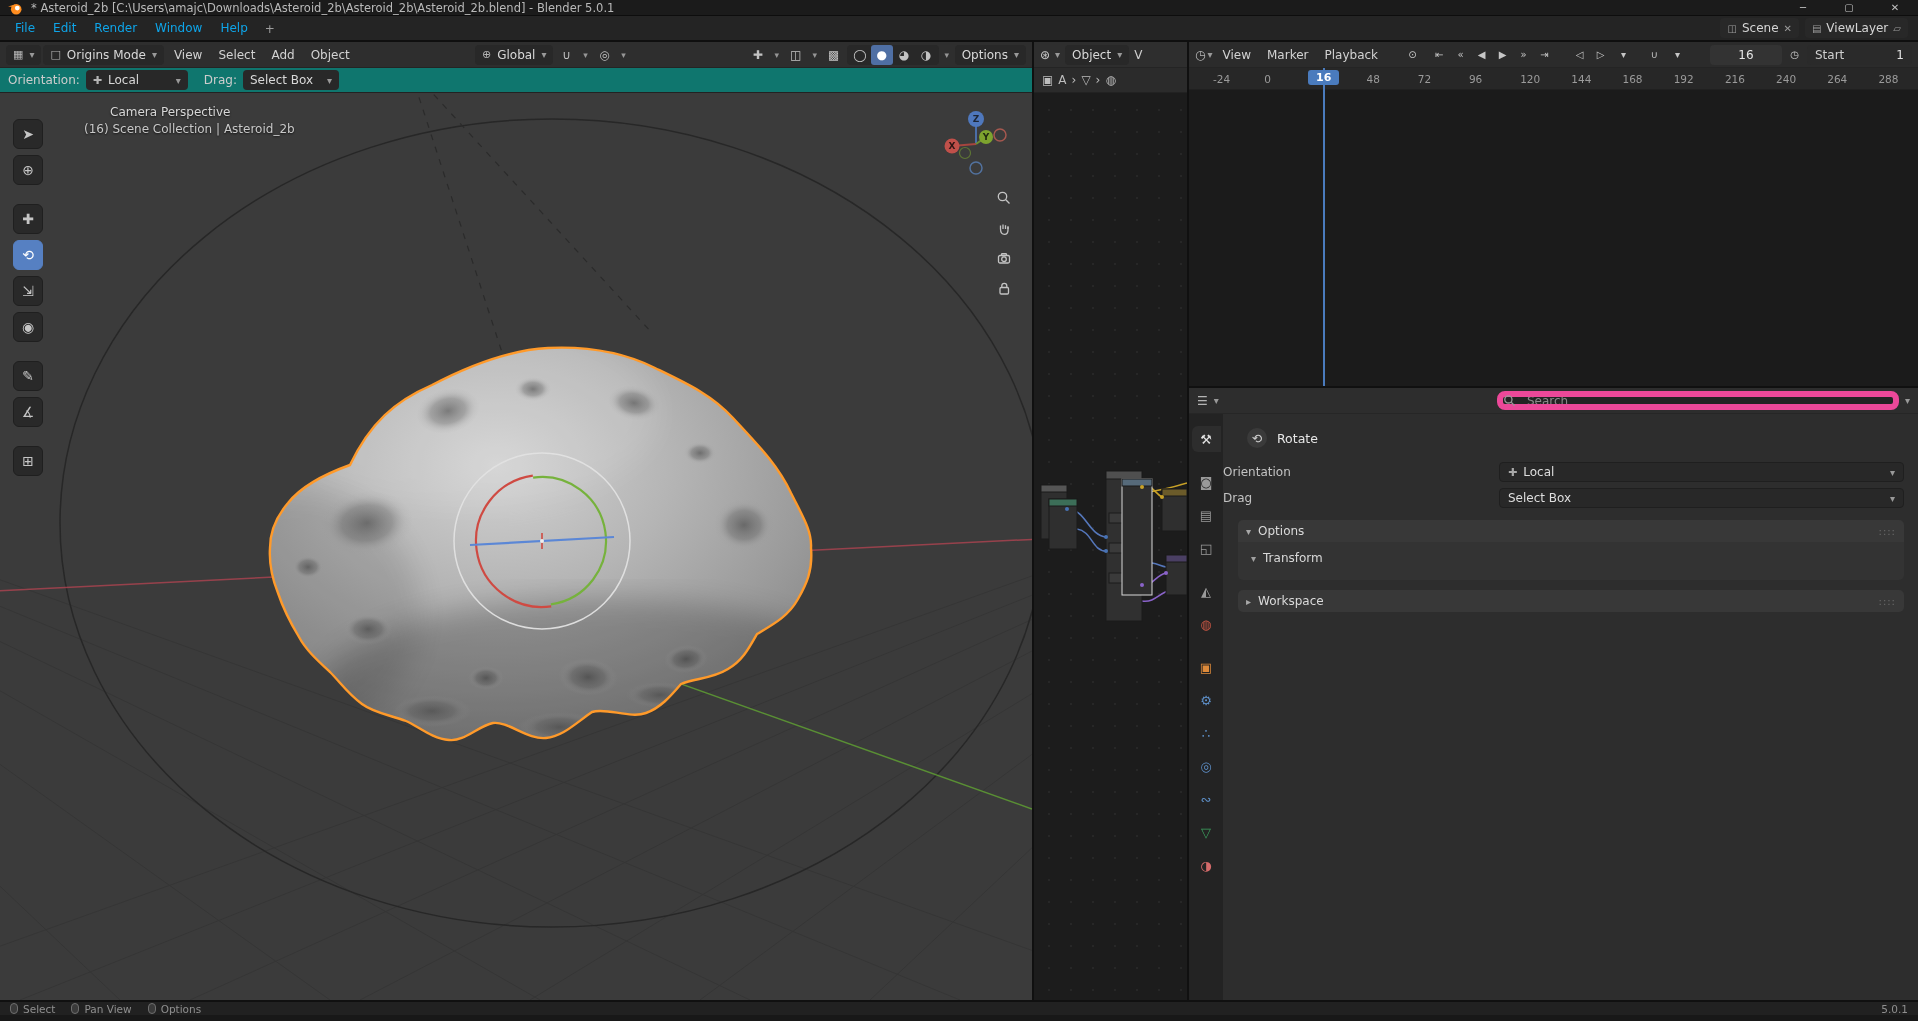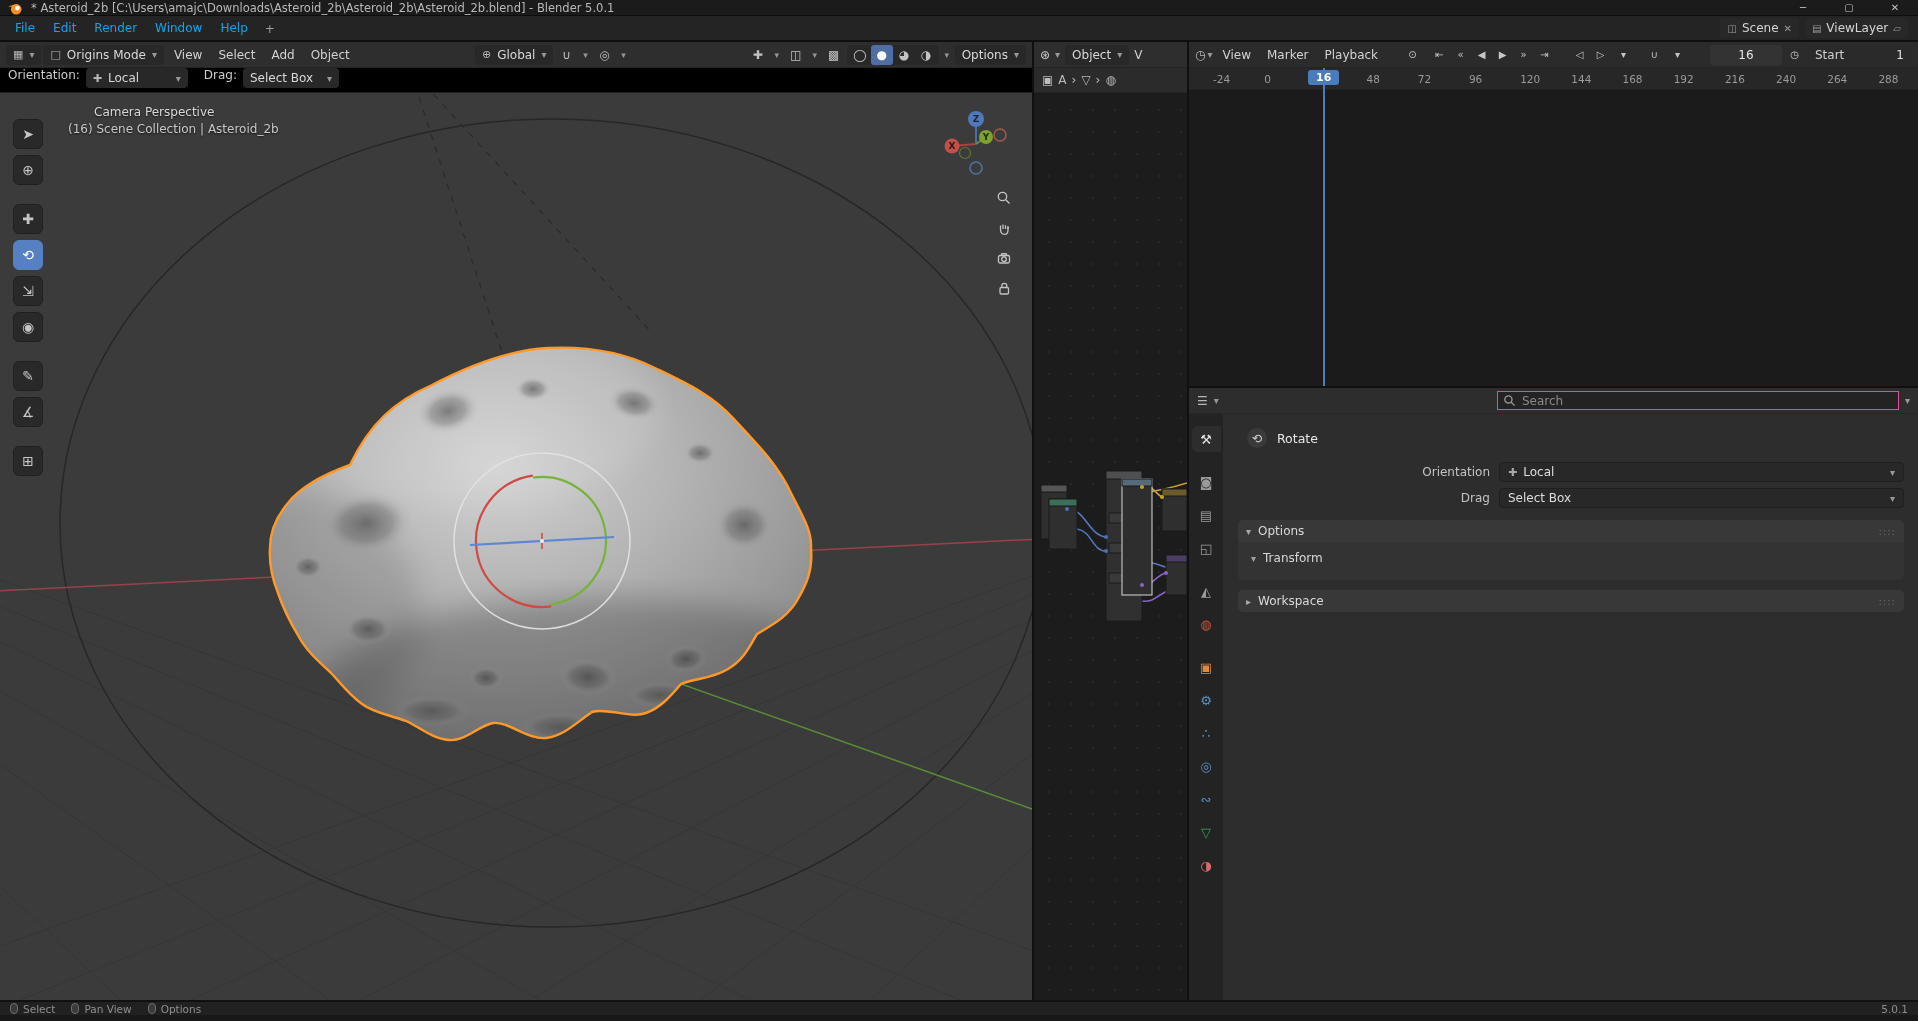--- a/index.html
+++ b/index.html
@@ -20,36 +20,36 @@
   .ws-tab.active{background:#3d3d3d;color:#e9e9e9}
   .tb-add{padding:4px 8px;color:#9d9d9d}
   .tb-right{margin-left:auto;display:flex;align-items:center;height:100%;gap:6px;padding-right:4px}
   .sel-widget{display:flex;align-items:center;gap:5px;background:#282828;border-radius:4px;height:20px;padding:0 7px;color:#d5d5d5}
   .sel-widget .mini{color:#9a9a9a;font-size:10px}
   
   .main{display:flex;height:958px}
   
   .viewport{width:1034px;flex:none;position:relative;background:#3b3b3b;border-right:2px solid #101010;overflow:hidden}
   .vp-header{height:26px;background:#2e2e2e;display:flex;align-items:center;padding:0 6px;gap:2px;border-bottom:1px solid #242424}
-  .vp-toolhead{height:25px;background:#000000;display:flex;padding:0 8px;gap:6px;border-bottom:1px solid #222}
+  .vp-toolhead{height:25px;background:#0f766e;display:flex;align-items:center;padding:0 8px;gap:6px;border-bottom:1px solid #222}
   .wgt{background:#282828;border-radius:4px;height:20px;display:flex;align-items:center;padding:0 7px;gap:6px;color:#d8d8d8;white-space:nowrap}
   .wgt .wicon{color:#b5b5b5;font-size:11px}
   .wgt .wicon:empty{display:none}
   .wgt .dd{color:#999;font-size:10px}
   .menu{padding:0 8px;color:#d2d2d2}
   .hspace{flex:1}
   .icon-btn{width:22px;height:20px;display:flex;align-items:center;justify-content:center;color:#c2c2c2;border-radius:3px;font-size:12px}
   .icon-btn.small-dd{width:12px;font-size:9px;color:#969696}
   .icon-btn.active{background:#4f6fa4;color:#fff}
   .shading-group{display:flex;background:#282828;border-radius:4px;height:20px;align-items:center;padding:0 2px}
   .vp-label{font-size:12px;color:#cdcdcd}
   
   .vp-canvas{position:absolute;left:0;top:51px;right:0;bottom:0}
   .vp-canvas svg{display:block}
-  .vp-overlay{position:absolute;left:68px;top:62px;color:#d8d8d8;text-shadow:0 1px 2px rgba(0,0,0,.7);line-height:17px;pointer-events:none}
+  .vp-overlay{position:absolute;left:84px;top:62px;color:#d8d8d8;text-shadow:0 1px 2px rgba(0,0,0,.7);line-height:17px;pointer-events:none}
   .vp-overlay .l1{margin-left:26px}
   .vp-overlay .l2{color:#c9c9c9}
   .vp-toolbar{position:absolute;left:13px;top:77px;display:flex;flex-direction:column;gap:6px}
   .tool-btn{width:30px;height:30px;background:rgba(40,40,40,.92);border:1px solid #1f1f1f;border-radius:6px;
     display:flex;align-items:center;justify-content:center;color:#c6c6c6;font-size:14px}
   .tool-btn.active{background:#5680c2;border-color:#5680c2;color:#fff}
   .nav-gizmo{position:absolute;left:938px;top:64px}
   .vp-sideicons{position:absolute;left:996px;top:148px;display:flex;flex-direction:column;gap:14px}
   
   .node-editor{width:155px;flex:none;display:flex;flex-direction:column;background:#1c1c1c;border-right:2px solid #101010;overflow:hidden}
@@ -71,32 +71,32 @@
     padding:1px 8px;border-radius:3px}
   .tbtn{width:21px;height:20px;display:flex;align-items:center;justify-content:center;color:#c6c6c6;font-size:10px}
   .frame-field{width:72px;height:20px;background:#333;border-radius:4px;display:flex;align-items:center;justify-content:center;color:#e6e6e6}
   .start-field{width:105px;height:20px;background:#2a2a2a;border-radius:4px;display:flex;align-items:center;padding:0 8px;color:#cfcfcf}
   .start-field .val{margin-left:auto;color:#e2e2e2}
   
   .props{flex:1;display:flex;flex-direction:column;background:#2d2d2d;min-height:0}
   .props-head{height:26px;flex:none;display:flex;align-items:center;padding:0 8px;gap:6px;border-bottom:1px solid #262626}
   .search-wrap{margin-left:auto;position:relative;width:402px}
   .search-wrap svg{position:absolute;left:6px;top:3px}
-  .search{width:100%;height:19px;background:#232323;border:1px solid #ec4899;border-radius:0;color:#d5d5d5;
+  .search{width:100%;height:19px;background:#232323;border:6px solid #ec4899;border-radius:8px;color:#d5d5d5;
     padding:0 8px 0 24px;font-family:inherit;font-size:12px;outline:none}
   .search::placeholder{color:#8b8b8b}
   .props-body{flex:1;display:flex;min-height:0}
   .props-tabs{width:34px;flex:none;background:#232323;display:flex;flex-direction:column;align-items:center;padding-top:12px;gap:7px}
   .ptab{width:29px;height:26px;border-radius:6px 0 0 6px;display:flex;align-items:center;justify-content:center;font-size:13px;color:#9a9a9a}
   .ptab.active{background:#2d2d2d;color:#e2e2e2}
   .props-content{flex:1;padding-top:10px;overflow:hidden}
   .tool-head{display:flex;align-items:center;gap:10px;padding:4px 0 10px 24px;color:#e6e6e6;font-size:12.5px}
   .tool-head .ticon{width:20px;height:20px;border-radius:10px;background:#3a3a3a;display:flex;align-items:center;justify-content:center;color:#cfcfcf}
   .frow{display:flex;align-items:center;height:24px;padding-right:14px;margin:2px 0}
-  .frow .lbl{width:276px;flex:none;text-align:right;padding-right:9px;color:#c3c3c3}
+  .frow .lbl{width:276px;flex:none;text-align:left;padding-right:9px;color:#c3c3c3}
   .wgt2{flex:1;background:#282828;border:1px solid #1f1f1f;height:20px;border-radius:4px;display:flex;align-items:center;gap:6px;padding:0 8px;color:#dedede}
   .wgt2 .wicon{color:#a8a8a8;font-size:11px}
   .wgt2 .wicon:empty{display:none}
   .wgt2 .dd{margin-left:auto;color:#999;font-size:10px}
   .panel-head{margin:10px 14px 0 15px;background:#383838;border-radius:5px;height:22px;display:flex;align-items:center;gap:7px;padding:0 8px;color:#dadada}
   .panel-head.open{border-radius:5px 5px 0 0}
   .panel-head .chv{color:#a8a8a8;font-size:10px}
   .panel-head .grip{margin-left:auto;color:#6b6b6b;font-size:10px;letter-spacing:1px}
   .panel-body{margin:0 14px 0 15px;background:#333;border-radius:0 0 5px 5px;padding:4px 0 10px}
   .panel-body .frow{padding-right:0}

